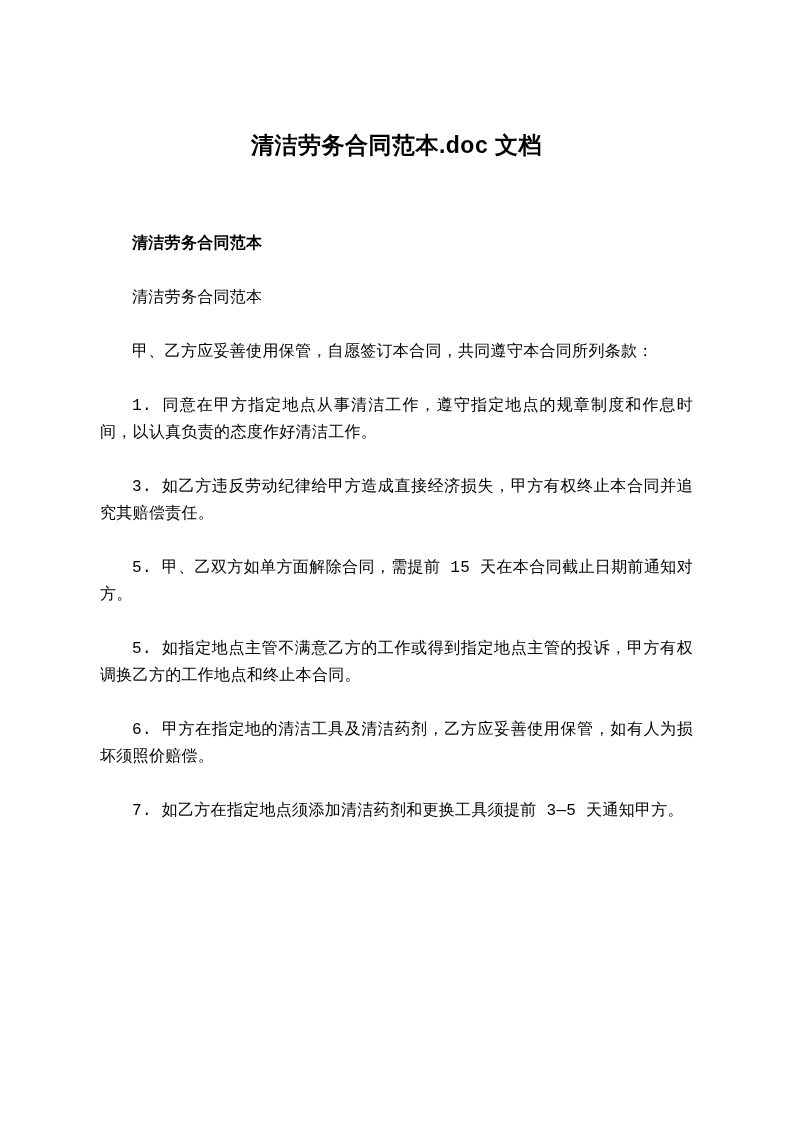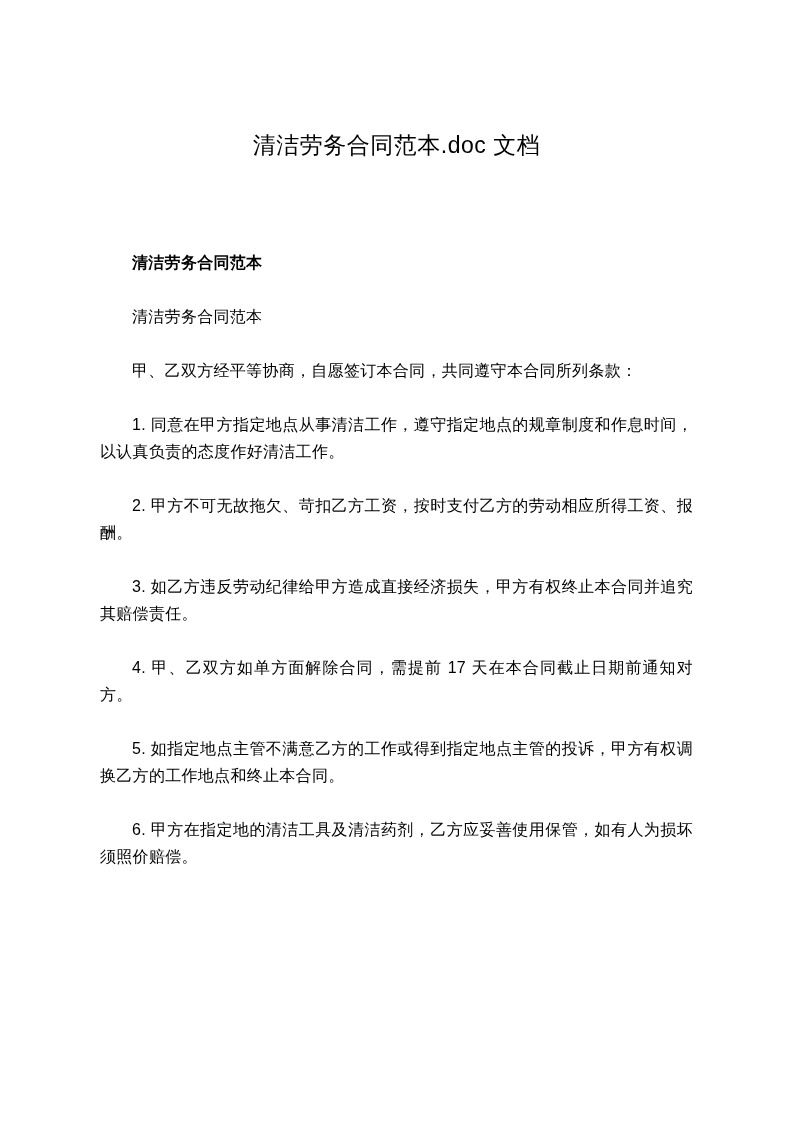--- a/index.html
+++ b/index.html
@@ -18,60 +18,61 @@
   .page {
     position: relative;
     width: 593px;
     height: 100%;
     margin: 0 auto;
     padding: 0 100px;
     box-sizing: content-box;
   }
   .doc-title {
     font-size: 23px;
-    font-weight: 400;
+    font-weight: 700;
     line-height: 34px;
     text-align: center;
-    margin: 128px 0 87px 0;
+    margin: 128px 0 69px 0;
     letter-spacing: 0.5px;
   }
   p.line {
     font-size: 16px;
     line-height: 27px;
     margin: 0 0 27px 0;
     text-indent: 2em;
     text-align: justify;
     word-break: break-all;
     letter-spacing: 0.3px;
+    font-family: Liberation Mono, monospace;
   }
   p.bold {
     font-weight: 700;
   }
 </style>
 </head>
 <body>
 
 <div class="page">
 
   <h1 class="doc-title">清洁劳务合同范本.doc 文档</h1>
 
   <p class="line bold">清洁劳务合同范本</p>
 
   <p class="line">清洁劳务合同范本</p>
 
 
 
-  <p class="line">甲、乙双方经平等协商，自愿签订本合同，共同遵守本合同所列条款：</p>
+  <p class="line">甲、乙方应妥善使用保管，自愿签订本合同，共同遵守本合同所列条款：</p>
 
   <p class="line">1. 同意在甲方指定地点从事清洁工作，遵守指定地点的规章制度和作息时间，以认真负责的态度作好清洁工作。</p>
 
-  <p class="line">2. 甲方不可无故拖欠、苛扣乙方工资，按时支付乙方的劳动相应所得工资、报酬。</p>
 
   <p class="line">3. 如乙方违反劳动纪律给甲方造成直接经济损失，甲方有权终止本合同并追究其赔偿责任。</p>
 
-  <p class="line">4. 甲、乙双方如单方面解除合同，需提前 17 天在本合同截止日期前通知对方。</p>
+  <p class="line">5. 甲、乙双方如单方面解除合同，需提前 15 天在本合同截止日期前通知对方。</p>
 
   <p class="line">5. 如指定地点主管不满意乙方的工作或得到指定地点主管的投诉，甲方有权调换乙方的工作地点和终止本合同。</p>
 
   <p class="line">6. 甲方在指定地的清洁工具及清洁药剂，乙方应妥善使用保管，如有人为损坏须照价赔偿。</p>
 
+  <p class="line">7. 如乙方在指定地点须添加清洁药剂和更换工具须提前 3—5 天通知甲方。</p>
 
 </div>
 
 </body></html>

